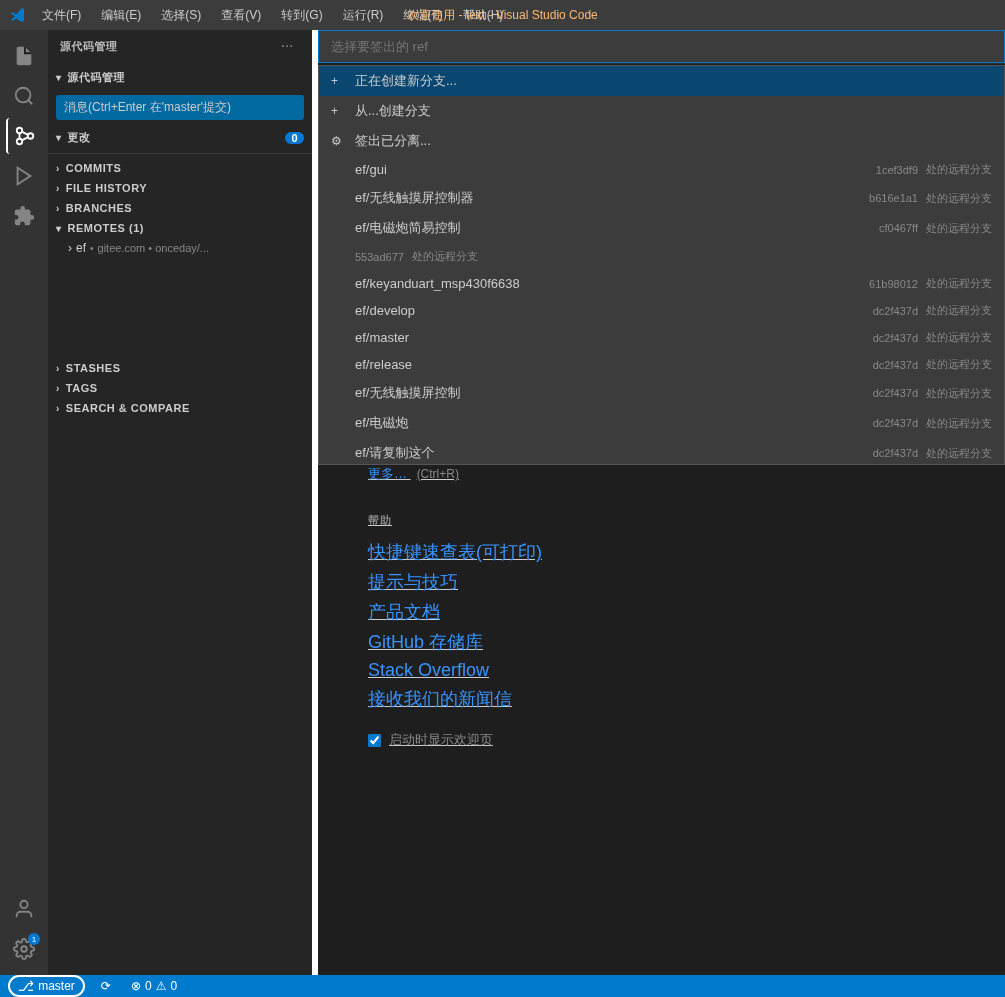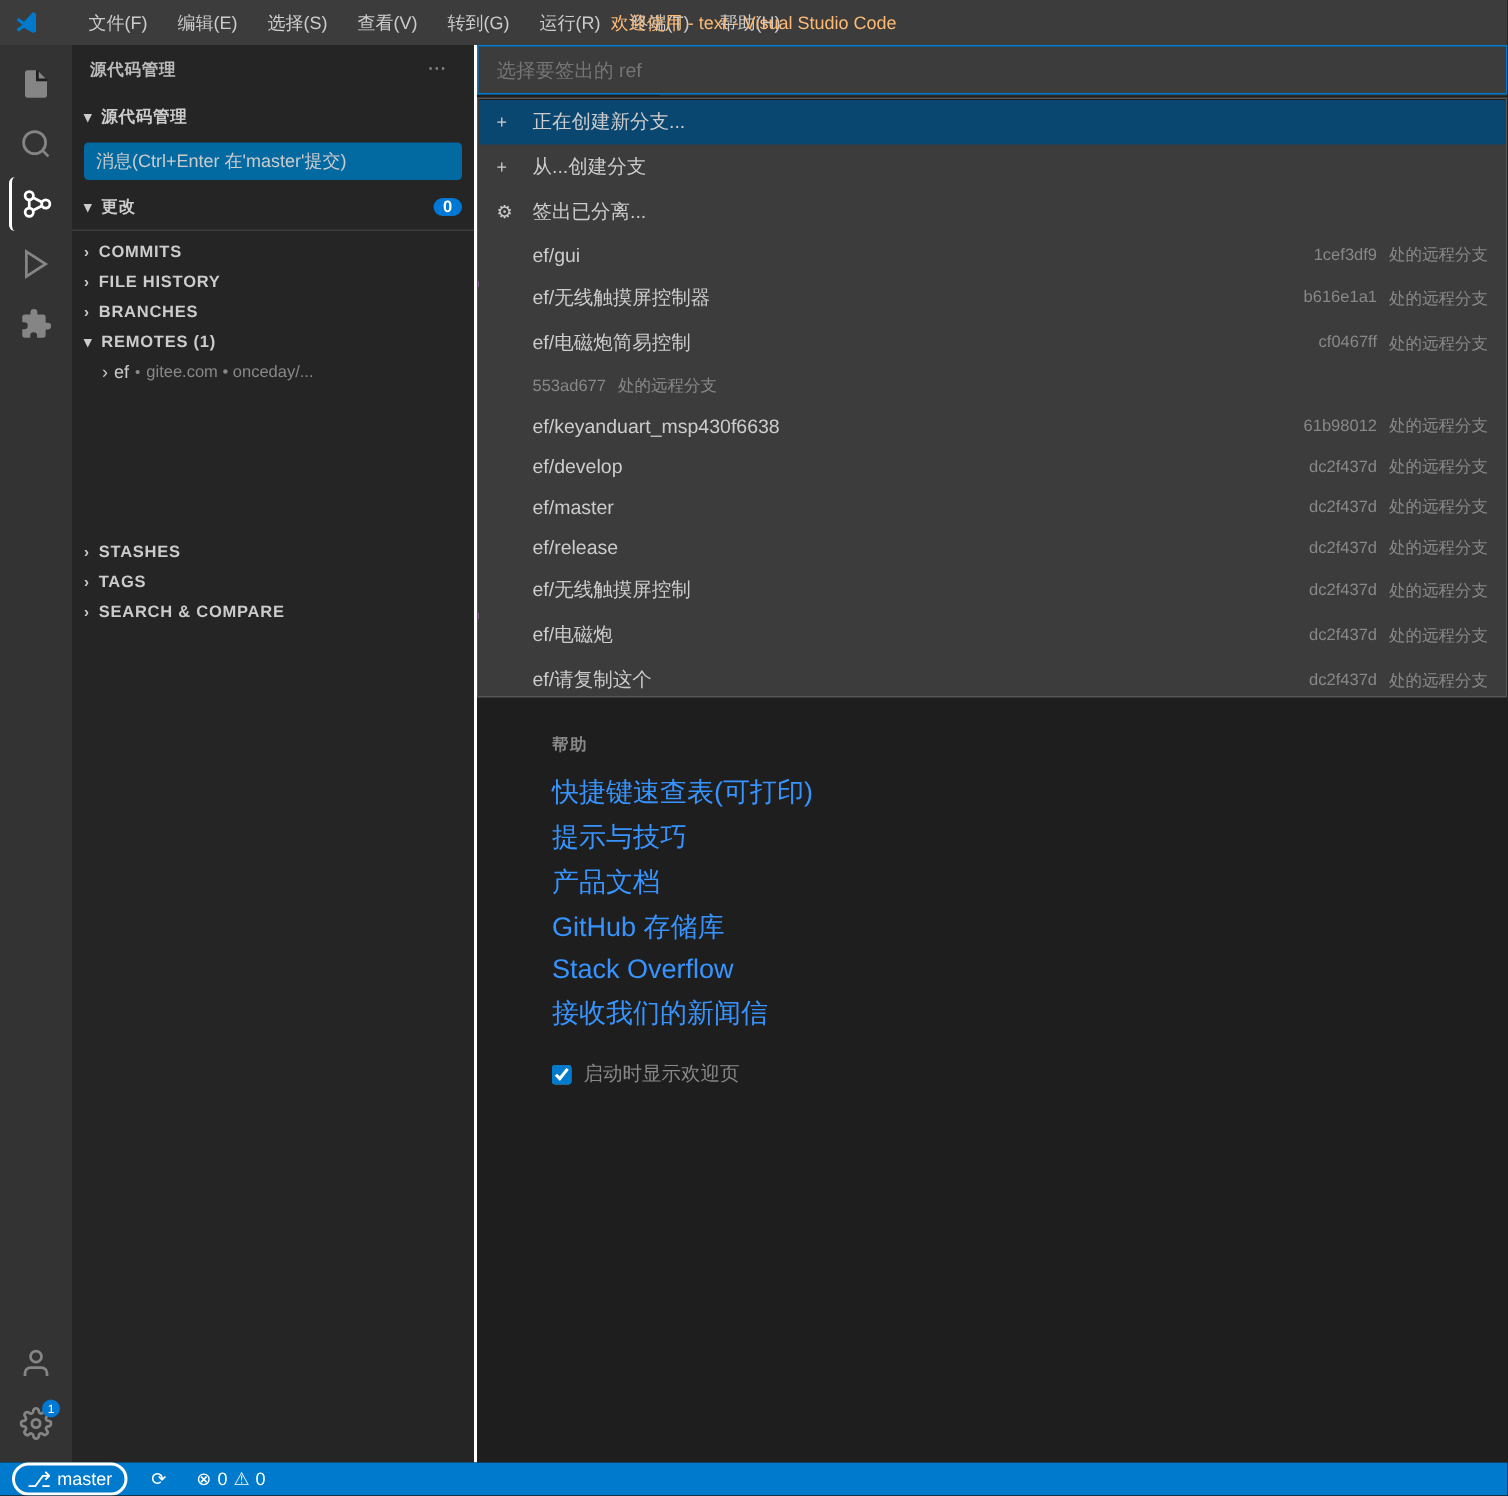--- a/index.html
+++ b/index.html
@@ -28,21 +28,20 @@
     .title-bar-left {
       display: flex;
       align-items: center;
       gap: 8px;
     }
     .title-bar-menu {
       display: flex;
       gap: 4px;
       font-size: 12px;
       color: #cccccc;
-      margin-left: 17px;
     }
     .title-bar-menu span {
       padding: 2px 8px;
       cursor: pointer;
     }
     .title-bar-center {
       font-size: 12px;
       color: #fdba74;
       position: absolute;
       left: 50%;
@@ -90,21 +89,21 @@
     }
 
     
     .sidebar {
       width: 270px;
       background: #252526;
       display: flex;
       flex-direction: column;
       overflow-y: auto;
       flex-shrink: 0;
-      border-right: 2px solid #ffffff;
+      border-right: 6px solid #ffffff;
     }
     .sidebar-header {
       display: flex;
       align-items: center;
       justify-content: space-between;
       padding: 8px 12px;
       font-size: 11px;
       font-weight: 700;
       color: #bbbbbb;
       text-transform: uppercase;
@@ -213,25 +212,26 @@
       background: #1e1e1e;
       overflow: hidden;
       display: flex;
       flex-direction: column;
       position: relative;
     }
 
     
     .welcome-page {
       flex: 1;
-      padding: 32px 50px;
+      padding: 56px 50px;
       overflow-y: auto;
       display: grid;
       grid-template-columns: 1fr 1fr;
       gap: 40px;
+      text-decoration: underline;
     }
 
     .welcome-left { }
     .welcome-right { }
 
     .welcome-title {
       font-size: 36px;
       color: #cccccc;
       font-weight: 200;
       margin-bottom: 4px;

